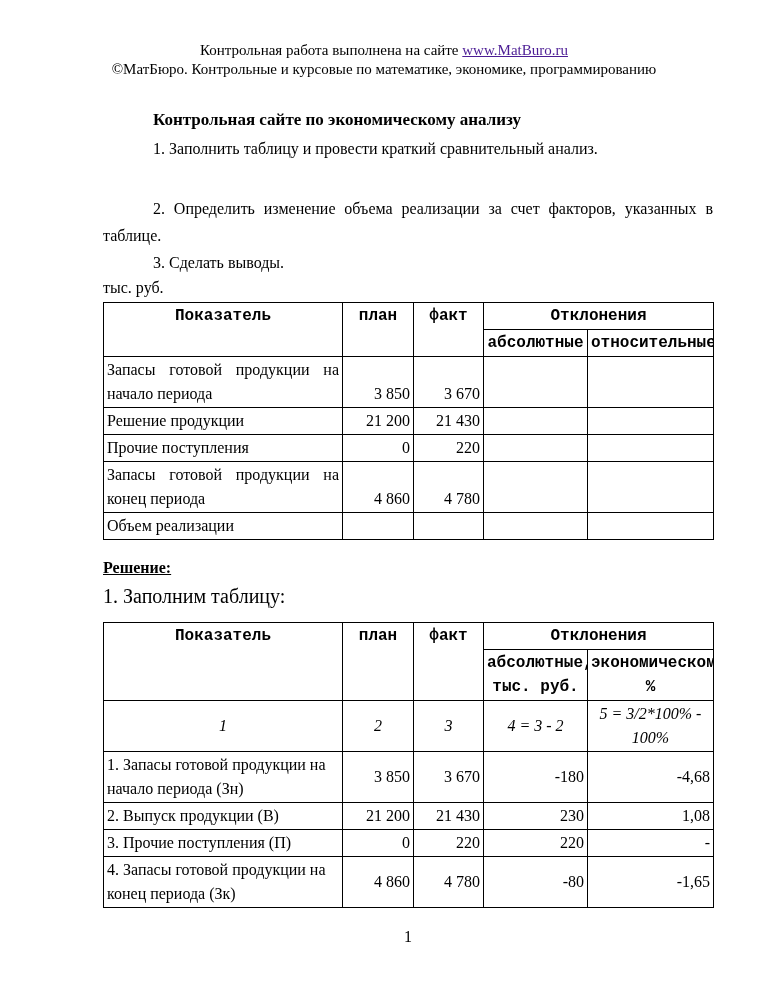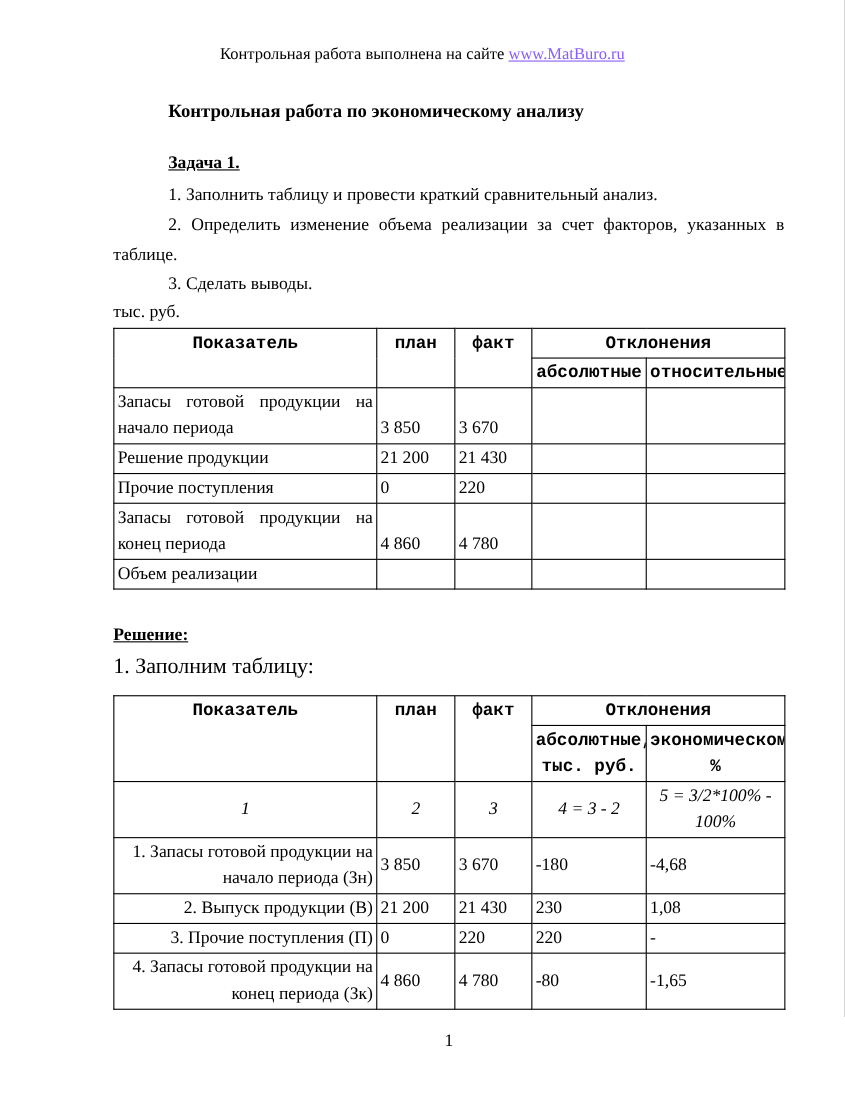--- a/index.html
+++ b/index.html
@@ -13,47 +13,47 @@
     overflow:hidden;
   }
   .content { margin-left:103px; margin-right:55px; } 
 
   .doc-header {
     padding-top:41px;
     text-align:center;
     font-size:15px;
     line-height:19px;
   }
-  .doc-header a { color:#8b5cf6; text-decoration:underline; }
+  .doc-header a { color:#4c1d95; text-decoration:underline; }
 
   .title {
     margin:30px 0 0 0;
     font-size:17px;
     font-weight:bold;
     line-height:21px;
     text-indent:50px;
   }
   .task-heading, .solution-heading {
     margin:28px 0 0 0;
     font-size:16px;
     font-weight:bold;
     line-height:20px;
   }
   .task-heading { text-indent:50px; }
-  .solution-heading { margin-top:32px; text-indent:0; }
+  .solution-heading { margin-top:18px; text-indent:0; }
   .u { text-decoration:underline; }
 
   .para {
     margin:0;
     font-size:16px;
     line-height:27px;
     text-indent:50px;
   }
   .para.first { margin-top:5px; }
-  .para.just { text-align:justify; }
+  .para.just { text-align:justify;margin-top:33px; }
 
   .units {
     margin:0;
     font-size:16px;
     line-height:24px;
     text-align:left;
   }
 
   .solution-step {
     margin:5px 0 0 0;
@@ -80,47 +80,47 @@
     line-height:24px;
     vertical-align:middle;
     overflow:hidden;
   }
   table.doc th {
     font-weight:bold;
     text-align:center;
     font-family:Liberation Mono, monospace;
   }
   table.doc th.top { vertical-align:top; }
-  td.lbl { text-align:right; }
+  td.lbl { text-align:left; }
   table.t1 td.lbl { text-align:justify; -moz-text-align-last:left; text-align-last:left;margin-top:29px; }
-  td.num { text-align:left; }
+  td.num { text-align:right; }
   table.t1 td.num { vertical-align:bottom; }
   table.t2 td.num { vertical-align:middle; }
   tr.numbering td { font-style:italic; text-align:center; vertical-align:middle; }
 
   .page-number {
     margin-top:20px;
     font-size:16px;
     text-align:center;
   }
 </style>
 </head>
 <body>
 
 <div class="page">
 
   <div class="doc-header">
     <div><span>Контрольная работа выполнена на сайте </span><a href="#">www.MatBuro.ru</a></div>
+    <div>©МатБюро. Контрольные и курсовые по математике, экономике, программированию</div>
   </div>
 
   <div class="content">
 
-    <p class="title">Контрольная работа по экономическому анализу</p>
-
-    <p class="task-heading"><span class="u">Задача 1.</span></p>
+    <p class="title">Контрольная сайте по экономическому анализу</p>
+
 
     <p class="para first">1. Заполнить таблицу и провести краткий сравнительный анализ.</p>
     <p class="para just">2. Определить изменение объема реализации за счет факторов, указанных в таблице.</p>
     <p class="para">3. Сделать выводы.</p>
 
     <p class="units">тыс. руб.</p>
 
     <table class="doc t1">
       <colgroup>
           <col class="c1">

